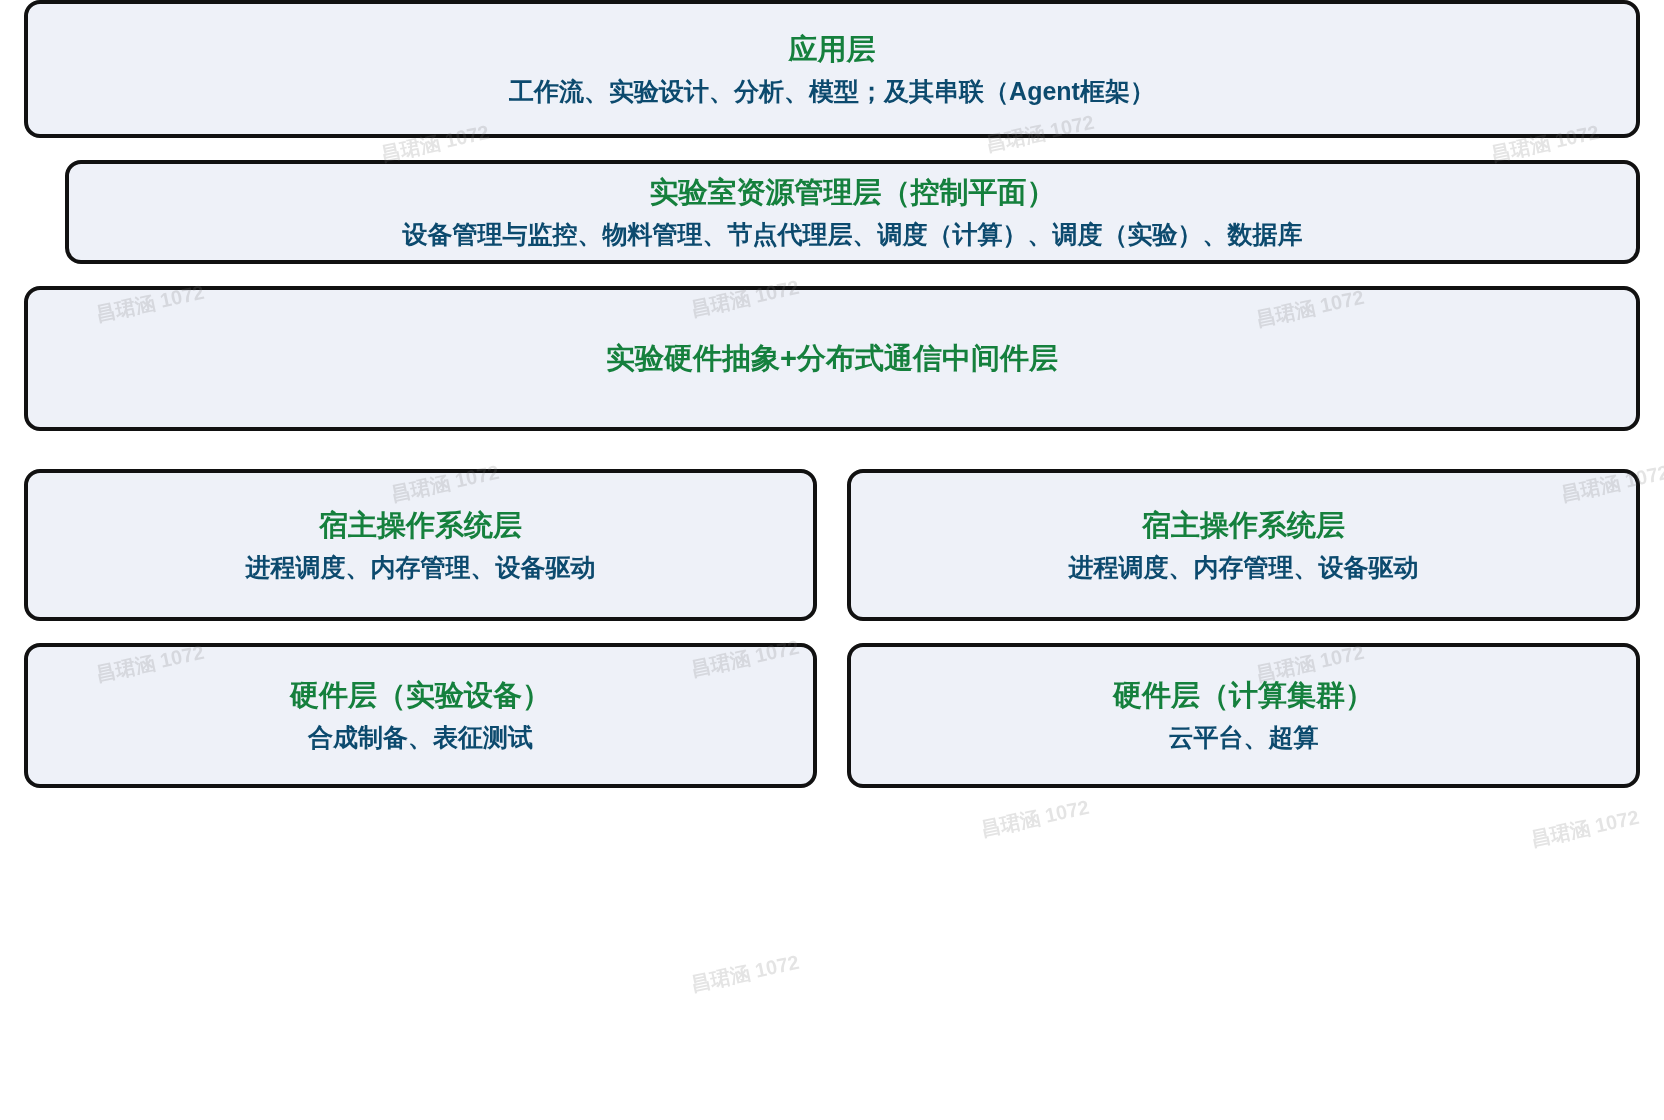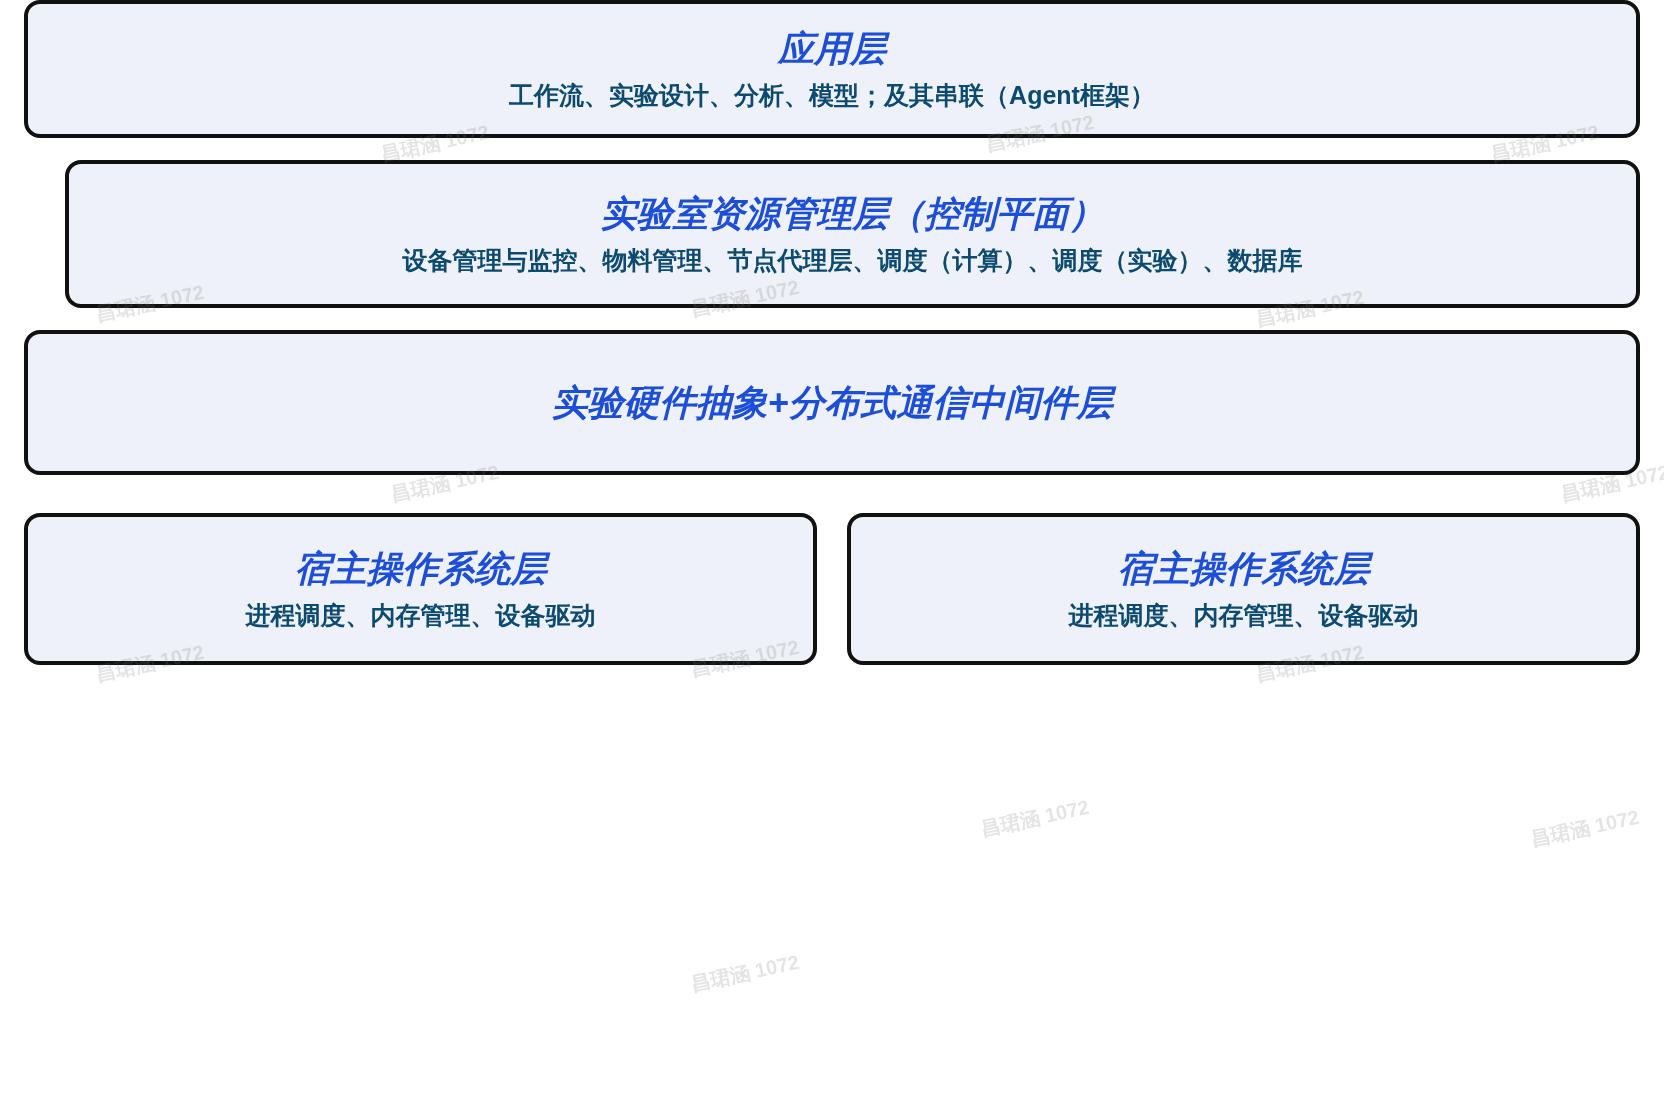--- a/index.html
+++ b/index.html
@@ -42,35 +42,34 @@
     background: #eef1f8;
     box-sizing: border-box;
     display: flex;
     flex-direction: column;
     align-items: center;
     justify-content: center;
     text-align: center;
     padding: 10px 18px;
   }
   .box .b-title {
-    font-size: 36px;
+    font-size: 29px;
     font-weight: 700;
     line-height: 1.25;
-    color: #1d4ed8;
-    font-style: italic;
+    color: #15803d;
   }
   .box .b-sub {
     font-size: 25px;
     font-weight: 600;
     line-height: 1.3;
     margin-top: 8px;
     color: #0c4a6e;
   }
   .full-1 { height: 138px; }
-  .full-2 { height: 148px; margin-left: 41px; }
+  .full-2 { height: 104px; margin-left: 41px; }
 
   .row {
     display: flex;
     gap: 30px;
   }
   .row > .box { flex: 1 1 0; }
 
   .row-mid .box { height: 145px; }
   .row-mid .box.tall { height: 145px; }
   .row-mid { height: 161px; }
@@ -120,20 +119,30 @@
       <div class="box">
         <div class="b-title b-title-lg">宿主操作系统层</div>
         <div class="b-sub">进程调度、内存管理、设备驱动</div>
       </div>
       <div class="box">
         <div class="b-title b-title-lg">宿主操作系统层</div>
         <div class="b-sub">进程调度、内存管理、设备驱动</div>
       </div>
     </div>
 
+    <div class="row row-hw">
+      <div class="box">
+        <div class="b-title b-title-lg">硬件层（实验设备）</div>
+        <div class="b-sub">合成制备、表征测试</div>
+      </div>
+      <div class="box">
+        <div class="b-title b-title-lg">硬件层（计算集群）</div>
+        <div class="b-sub">云平台、超算</div>
+      </div>
+    </div>
 
   </div>
 
   <div id="watermark-layer">
       <div class="wm" style="left: 380px; top: 130px;">昌珺涵 1072</div>
       <div class="wm" style="left: 985px; top: 120px;">昌珺涵 1072</div>
       <div class="wm" style="left: 1490px; top: 130px;">昌珺涵 1072</div>
       <div class="wm" style="left: 95px; top: 290px;">昌珺涵 1072</div>
       <div class="wm" style="left: 690px; top: 285px;">昌珺涵 1072</div>
       <div class="wm" style="left: 1255px; top: 295px;">昌珺涵 1072</div>

